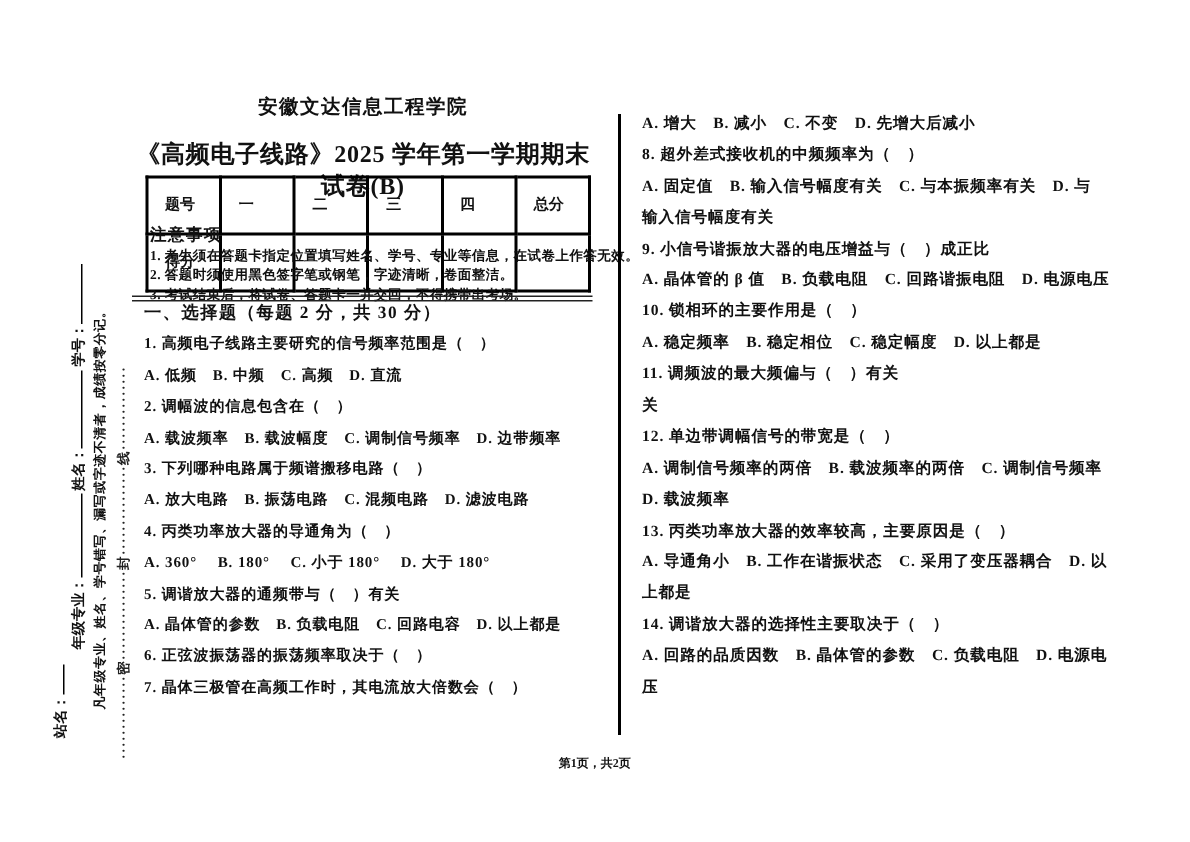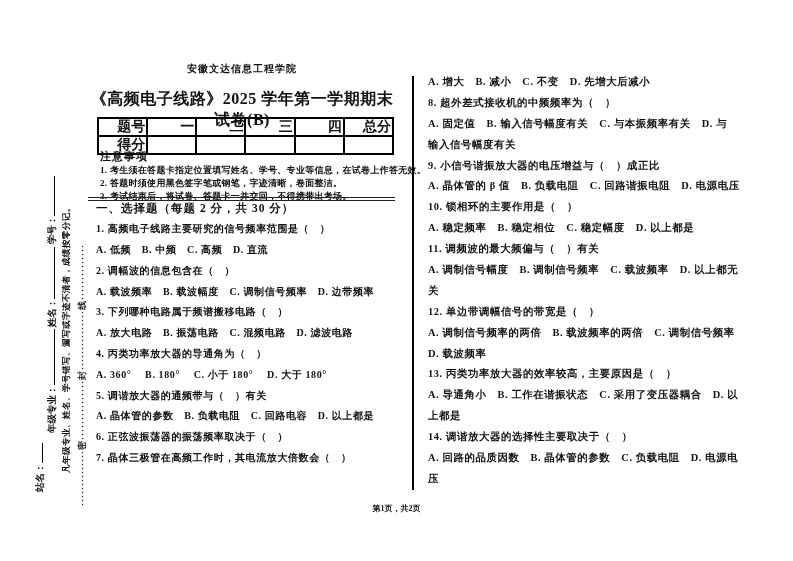--- a/index.html
+++ b/index.html
@@ -2,28 +2,28 @@
 <html><head>
 <meta charset="utf-8">
 <style>
   * { margin:0; padding:0; box-sizing:border-box; }
   html,body { width:793px; height:561px; background:#ffffff; overflow:hidden;
               font-family:"Liberation Serif","DejaVu Serif",serif; color:#111; }
   #sheet { position:relative; width:793px; height:561px; background:#fff; }
 
   
   .header { position:absolute; left:88px; top:62px; width:308px; text-align:center; }
-  .school  { font-size:10px; font-weight:bold; letter-spacing:1px; }
+  .school  { font-size:13px; font-weight:bold; letter-spacing:1px; }
   .examtitle { margin-top:13px; font-size:16px; font-weight:bold; letter-spacing:0.5px; }
 
   
   table.score { position:absolute; left:97px; top:117px; width:297px;
                 border-collapse:collapse; table-layout:fixed; }
-  table.score td { border:2px solid #000; height:14px; text-align:right;
-                   font-size:14px; font-weight:bold; padding:1px; line-height:14px; }
+  table.score td { border:2px solid #000; height:14px; text-align:left;
+                   font-size:10px; font-weight:bold; padding:11px; line-height:14px; }
 
   
   .notice { position:absolute; left:100px; top:149px; width:296px; }
   .notice-title { font-size:11px; font-weight:bold; letter-spacing:1px; }
   .notice-item  { font-size:9px; font-weight:600; line-height:13px; letter-spacing:0.3px; white-space:nowrap; }
   .dbl-rule { position:absolute; left:88px; top:197px; width:307px; height:4px;
               border-top:1.5px solid #222; border-bottom:1.5px solid #222; }
 
   
   .colL { position:absolute; left:96px;  top:198px; width:300px; }
@@ -120,21 +120,20 @@
   <div class="colR">
     <div class="line">A.  增大　B.  减小　C.  不变　D.  先增大后减小</div>
     <div class="line">8.  超外差式接收机的中频频率为（　）</div>
     <div class="line">A.  固定值　B.  输入信号幅度有关　C.  与本振频率有关　D.  与</div>
     <div class="line">输入信号幅度有关</div>
     <div class="line">9.  小信号谐振放大器的电压增益与（　）成正比</div>
     <div class="line">A.  晶体管的 β 值　B.  负载电阻　C.  回路谐振电阻　D.  电源电压</div>
     <div class="line">10.  锁相环的主要作用是（　）</div>
     <div class="line">A.  稳定频率　B.  稳定相位　C.  稳定幅度　D.  以上都是</div>
     <div class="line">11.  调频波的最大频偏与（　）有关</div>
-    <div class="line">A.  调制信号幅度　B.  调制信号频率　C.  载波频率　D.  以上都无</div>
     <div class="line">关</div>
     <div class="line">12.  单边带调幅信号的带宽是（　）</div>
     <div class="line">A.  调制信号频率的两倍　B.  载波频率的两倍　C.  调制信号频率</div>
     <div class="line">D.  载波频率</div>
     <div class="line">13.  丙类功率放大器的效率较高，主要原因是（　）</div>
     <div class="line">A.  导通角小　B.  工作在谐振状态　C.  采用了变压器耦合　D.  以</div>
     <div class="line">上都是</div>
     <div class="line">14.  调谐放大器的选择性主要取决于（　）</div>
     <div class="line">A.  回路的品质因数　B.  晶体管的参数　C.  负载电阻　D.  电源电</div>
     <div class="line">压</div>

